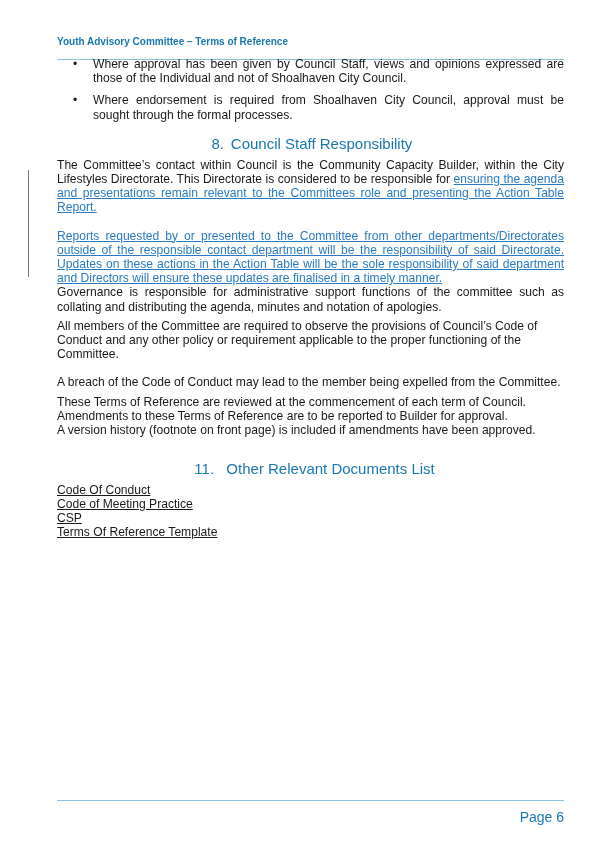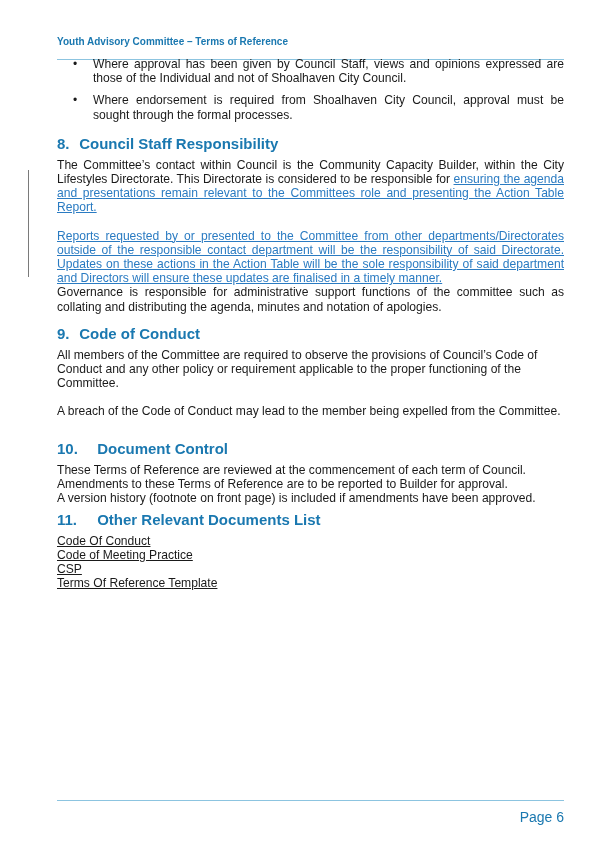--- a/index.html
+++ b/index.html
@@ -48,24 +48,25 @@
       margin-bottom: 8px;
     }
     ul.bullets li .bullet {
       position: absolute;
       left: -20px;
       top: 0;
     }
     h2 {
       color: #1a78b0;
       font-size: 15px;
-      font-weight: bold;
+      font-weight: normal;
       margin: 0;
       padding: 0;
       line-height: 18px;
+      text-align: center;
     }
     h2 .num {
       display: inline-block;
       min-width: 18px;
     }
     h2.wide .num {
       min-width: 36px;
     }
     p {
       margin: 0;
@@ -132,38 +133,30 @@
     <h2 style="margin-top:13px;">
       <span class="num">8.</span>
       <span>Council Staff Responsibility</span>
     </h2>
     <p style="margin-top:5px;"><span>The Committee’s contact within Council is the Community Capacity Builder, within the City Lifestyles Directorate. This Directorate is considered to be responsible for </span><span class="link-blue">ensuring the agenda and presentations remain relevant to the Committees role and presenting the Action Table Report.</span></p>
     <p style="margin-top:14px;">
       <span class="link-blue">Reports requested by or presented to the Committee from other departments/Directorates outside of the responsible contact department will be the responsibility of said Directorate. Updates on these actions in the Action Table will be the sole responsibility of said department and Directors will ensure these updates are finalised in a timely manner.</span>
     </p>
     <p>Governance is responsible for administrative support functions of the committee such as collating and distributing the agenda, minutes and notation of apologies.</p>
 
-    <h2 style="margin-top:11px;">
-      <span class="num">9.</span>
-      <span>Code of Conduct</span>
-    </h2>
     <p class="left" style="margin-top:5px;">All members of the Committee are required to observe the provisions of Council’s Code of Conduct and any other policy or requirement applicable to the proper functioning of the Committee.</p>
     <p class="left" style="margin-top:14px;">A breach of the Code of Conduct may lead to the member being expelled from the Committee.</p>
 
-    <h2 class="wide" style="margin-top:21px;">
-      <span class="num">10.</span>
-      <span>Document Control</span>
-    </h2>
     <div style="margin-top:5px;">
       <p class="left">These Terms of Reference are reviewed at the commencement of each term of Council.</p>
       <p class="left">Amendments to these Terms of Reference are to be reported to Builder for approval.</p>
       <p class="left">A version history (footnote on front page) is included if amendments have been approved.</p>
     </div>
 
-    <h2 class="wide" style="margin-top:6px;">
+    <h2 class="wide" style="margin-top:23px;">
       <span class="num">11.</span>
       <span>Other Relevant Documents List</span>
     </h2>
     <div style="margin-top:5px;">
       <a class="doc-link">Code Of Conduct</a>
       <a class="doc-link">Code of Meeting Practice</a>
       <a class="doc-link">CSP</a>
       <a class="doc-link">Terms Of Reference Template</a>
     </div>
 

